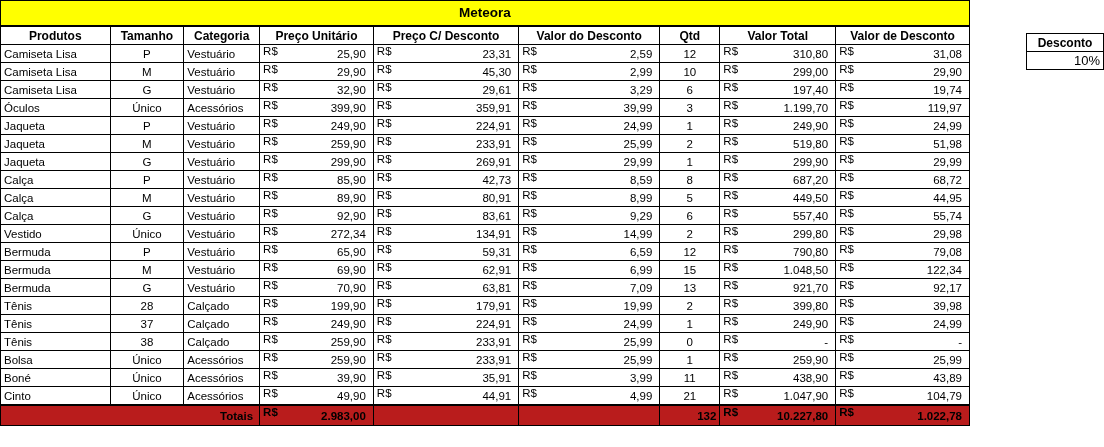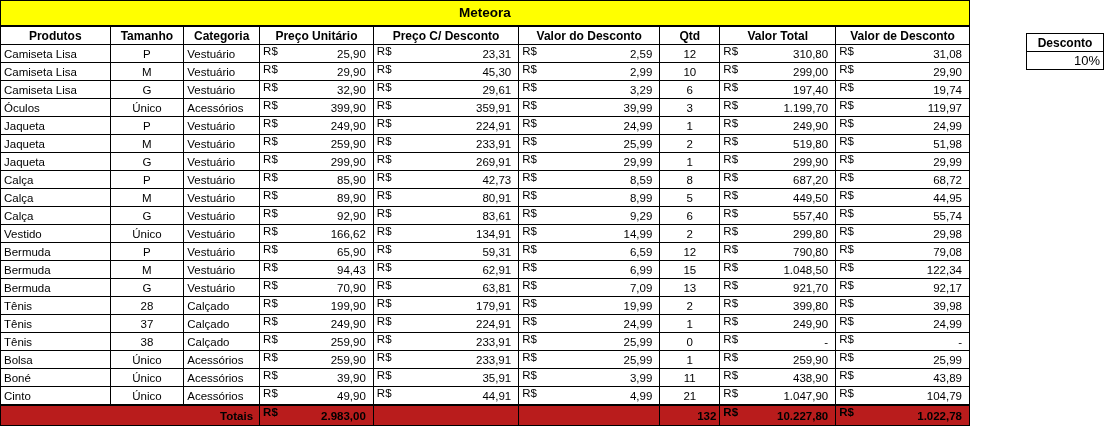--- a/index.html
+++ b/index.html
@@ -351,21 +351,21 @@
             <span class="sym">R$</span>
             <span class="val">55,74</span>
           </td>
         </tr>
         <tr>
           <td class="lbl">Vestido</td>
           <td class="ctr">Único</td>
           <td class="lbl">Vestuário</td>
           <td class="cur">
             <span class="sym">R$</span>
-            <span class="val">166,62</span>
+            <span class="val">272,34</span>
           </td>
           <td class="cur">
             <span class="sym">R$</span>
             <span class="val">134,91</span>
           </td>
           <td class="cur">
             <span class="sym">R$</span>
             <span class="val">14,99</span>
           </td>
           <td class="ctr">2</td>
@@ -403,21 +403,21 @@
             <span class="sym">R$</span>
             <span class="val">79,08</span>
           </td>
         </tr>
         <tr>
           <td class="lbl">Bermuda</td>
           <td class="ctr">M</td>
           <td class="lbl">Vestuário</td>
           <td class="cur">
             <span class="sym">R$</span>
-            <span class="val">94,43</span>
+            <span class="val">69,90</span>
           </td>
           <td class="cur">
             <span class="sym">R$</span>
             <span class="val">62,91</span>
           </td>
           <td class="cur">
             <span class="sym">R$</span>
             <span class="val">6,99</span>
           </td>
           <td class="ctr">15</td>

